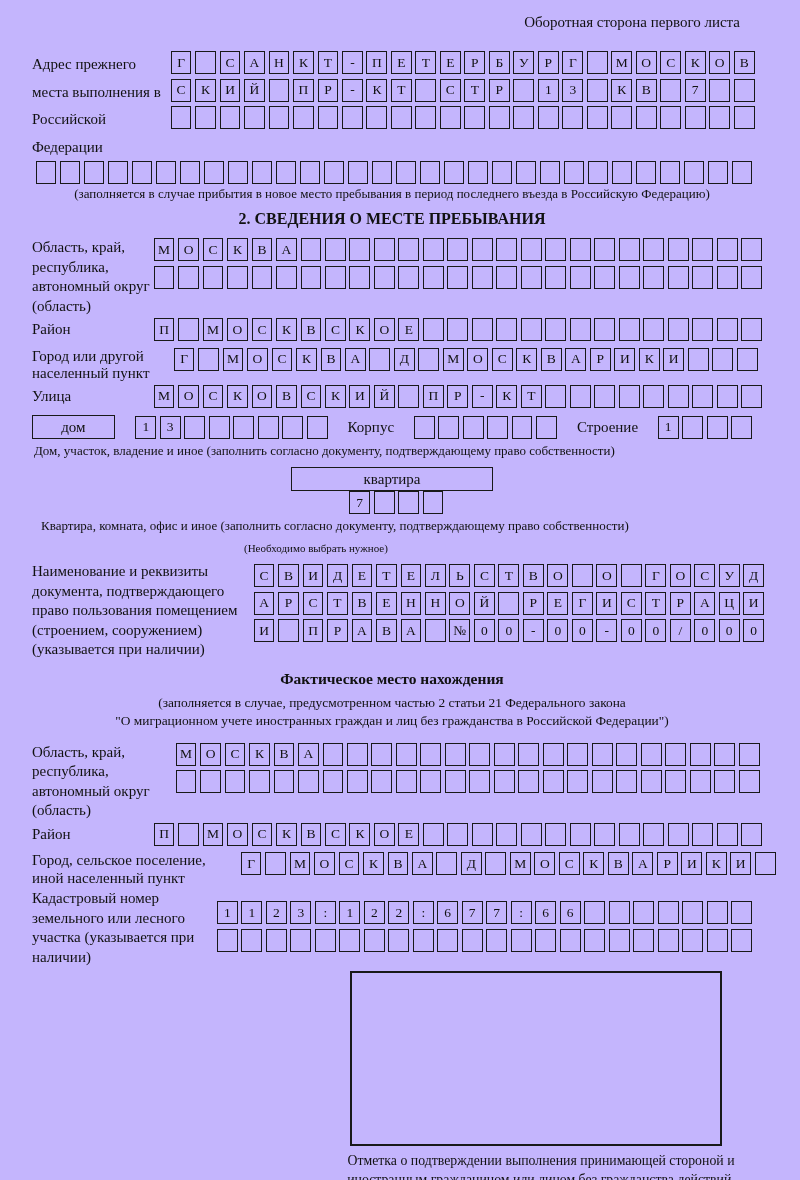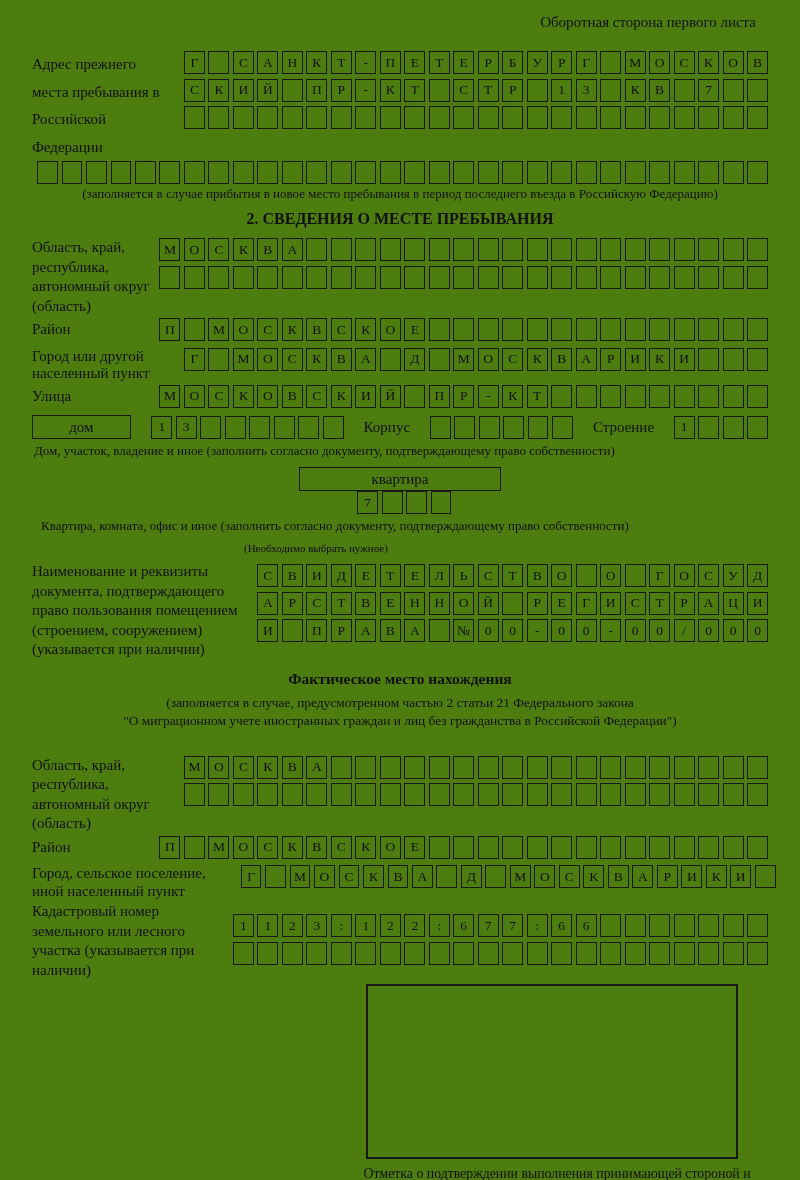--- a/index.html
+++ b/index.html
@@ -1,24 +1,24 @@
 <!DOCTYPE html>
 <html><head>
 <meta charset="utf-8">
 <style>
   * { margin:0; padding:0; box-sizing:border-box; }
   html,body { background:#ffffff; }
   .page {
     position:relative;
     width:800px; height:1180px;
     margin:0 auto;
-    background:#4d7c0f;
+    background:#c4b5fd;
     color:#111;
     font-family:"Liberation Serif","DejaVu Serif",serif;
-    padding:14px 32px 0 32px;
+    padding:14px 48px 0 32px;
     overflow:hidden;
   }
   .hdr-note { text-align:right; font-size:15px; padding-right:12px; margin-bottom:20px; }
 
   .field-block { display:flex; align-items:flex-start; }
   .f-label { font-size:15px; line-height:19.5px; flex:0 0 auto; }
   .f-rows { flex:1 1 auto; }
   .grid-row { display:flex; justify-content:flex-end; margin-bottom:4.5px; }
   .cell {
     width:20.9px; height:23px;
@@ -59,37 +59,37 @@
   .chk {
     width:21px; height:21px; border:1.7px solid #191919;
     display:flex; align-items:center; justify-content:center;
     font-size:14px; margin:0 10px 0 0;
   }
   .opt { display:flex; align-items:center; margin-right:26px; }
   .mesto-note { font-size:11px; margin:2px 0 8px 212px; }
 
   .fact-title { text-align:center; font-weight:bold; font-size:15.5px; margin:10px 0 6px 0; }
   .fact-note { text-align:center; font-size:13.4px; line-height:18px; }
-  .fact-note-wrap { margin-bottom:26px; }
+  .fact-note-wrap { margin-bottom:13px; }
 
   .stamp-wrap { width:372px; margin:4px 30px 0 auto; }
   .stamp-box { width:372px; height:175px; border:2px solid #191919; }
   .stamp-note { width:398px; margin:6px 12px 0 auto; text-align:center; font-size:13.8px; line-height:18.5px; }
 
   .mb2 { margin-bottom:2px; }
 </style>
 </head>
 <body>
 
 <div class="page">
 
   <div class="hdr-note">Оборотная сторона первого листа</div>
 
   <div class="field-block">
-    <div class="f-label lbl-prev">Адрес прежнего места пребывания в Российской Федерации</div>
+    <div class="f-label lbl-prev">Адрес прежнего места выполнения в Российской Федерации</div>
     <div class="f-rows">
       <div class="grid-row">
           <span class="cell">Г</span>
           <span class="cell"></span>
           <span class="cell">С</span>
           <span class="cell">А</span>
           <span class="cell">Н</span>
           <span class="cell">К</span>
           <span class="cell">Т</span>
           <span class="cell">-</span>

